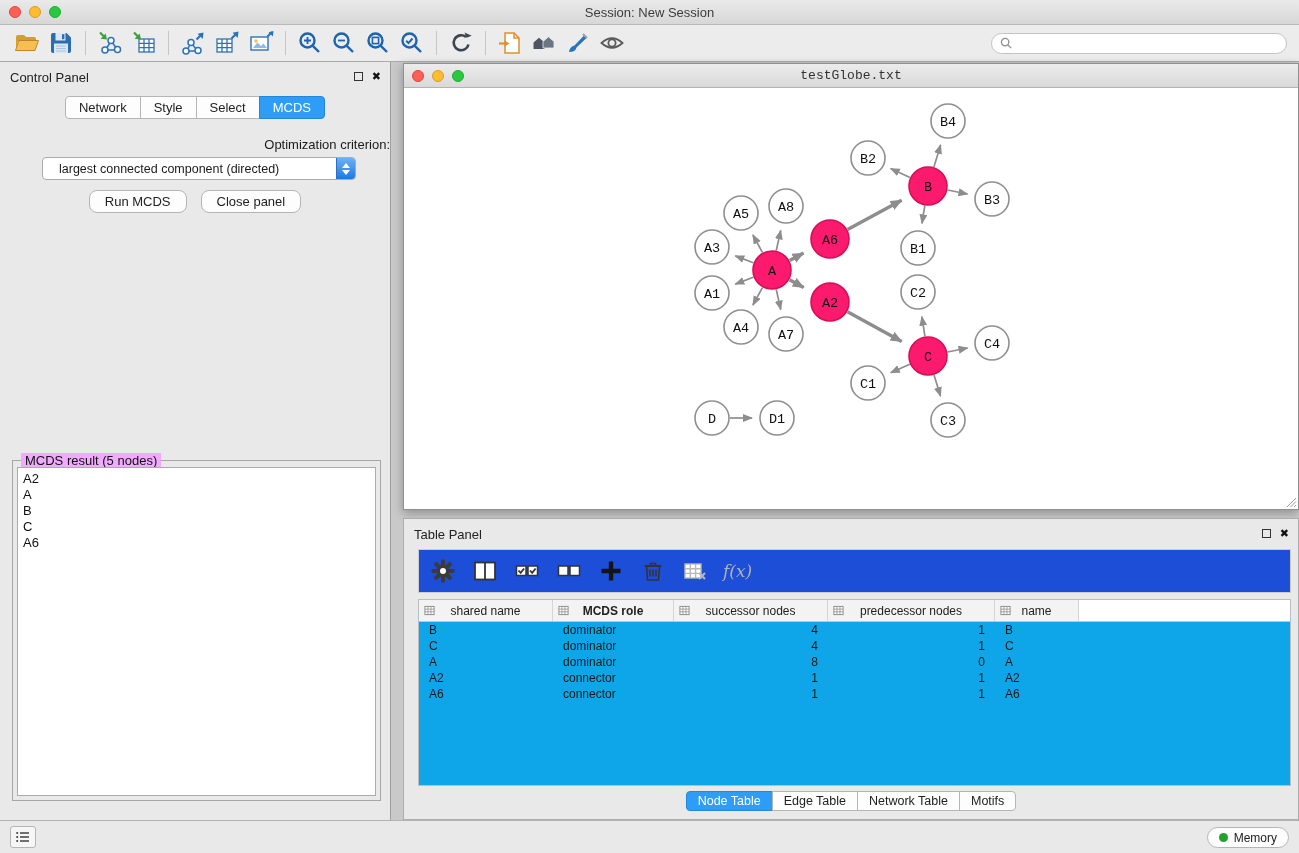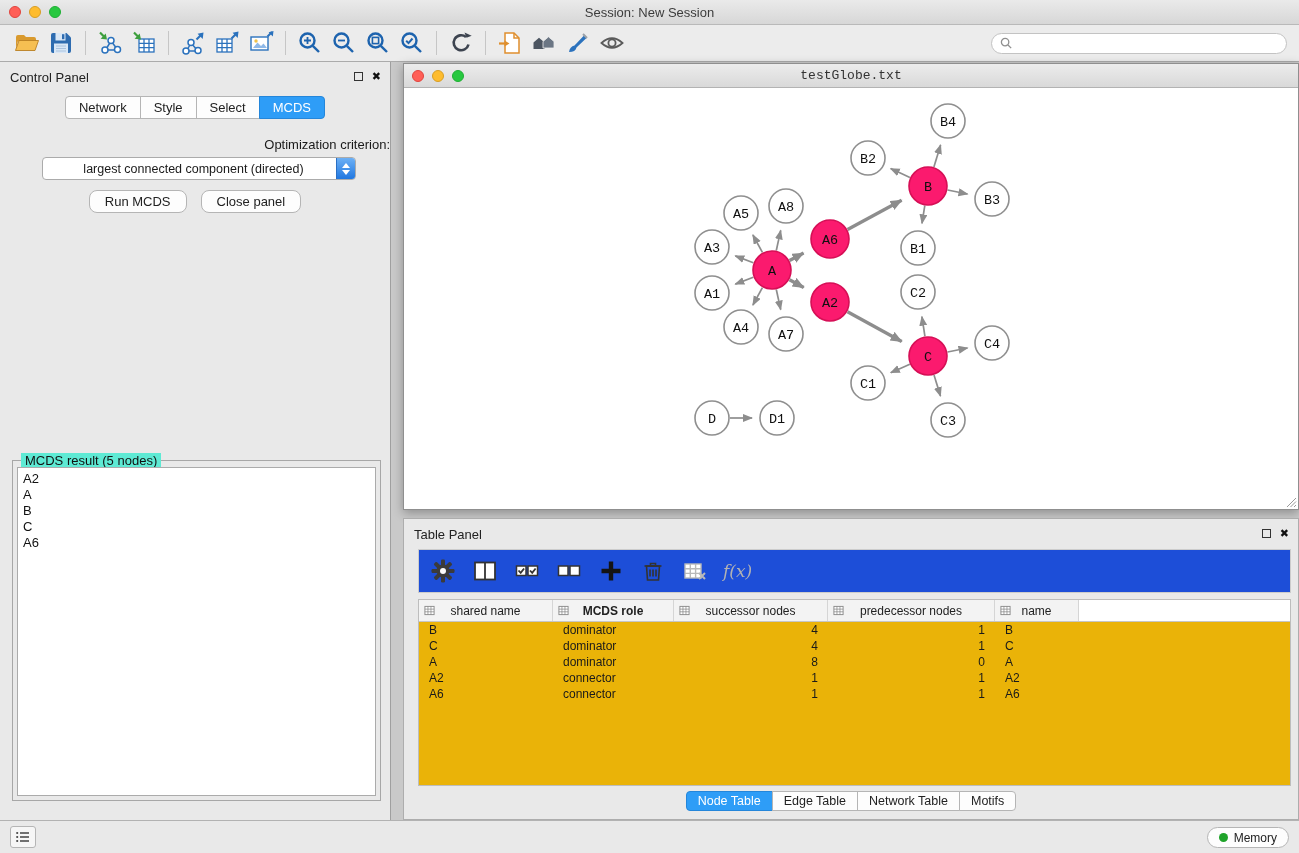--- a/index.html
+++ b/index.html
@@ -30,47 +30,47 @@
   .win-btns { position:absolute; top:9px; right:9px; display:flex; gap:9px; align-items:center; }
   .float-btn { width:9px; height:9px; border:1.5px solid #333; display:inline-block; background:transparent; }
   .close-btn { font-size:11px; color:#111; line-height:11px; }
   .cp-tabs { position:absolute; top:34px; left:0; right:0; display:flex; justify-content:center; }
   .seg { border:1px solid #b5b5b5; background:#fdfdfd; padding:3px 13px; font-size:13px; margin-left:-1px; color:#222; white-space:nowrap; }
   .seg:first-child { border-radius:4px 0 0 4px; margin-left:0; }
   .seg:last-child { border-radius:0 4px 4px 0; }
   .seg.active { background:#2e9df7; border-color:#2486da; color:#fff; }
   .opt-label { position:absolute; top:75px; left:0; right:0; text-align:right; font-size:13px; }
   .dropdown { position:absolute; top:95px; left:42px; width:314px; height:23px; background:#fff; border:1px solid #ababab; border-radius:4px; display:flex; align-items:center; overflow:hidden; }
-  .dropdown .value { flex:1; padding-left:8px; font-size:12.5px; white-space:nowrap; overflow:hidden;text-align:center; }
+  .dropdown .value { flex:1; padding-left:16px; font-size:12.5px; white-space:nowrap; overflow:hidden; }
   .stepper { width:19px; height:100%; background:linear-gradient(#6cb0f5,#2077e0); display:flex; flex-direction:column; align-items:center; justify-content:center; gap:2px; border-left:1px solid #2a6fc4; }
   .stepper .up { width:0; height:0; border-left:4px solid transparent; border-right:4px solid transparent; border-bottom:5px solid #fff; }
   .stepper .down { width:0; height:0; border-left:4px solid transparent; border-right:4px solid transparent; border-top:5px solid #fff; }
   .cp-buttons { position:absolute; top:128px; left:0; right:0; display:flex; justify-content:center; gap:14px; }
   .btn { background:#fdfdfd; border:1px solid #b5b5b5; border-radius:8px; padding:3px 15px; font-size:13px; color:#222; }
   .result-box { position:absolute; left:12px; right:9px; top:398px; bottom:19px; border:1px solid #a7a7a7; }
-  .result-legend { position:absolute; top:-8px; left:8px; background:#5eead4; padding:0 4px; font-size:13px; color:#111; }
+  .result-legend { position:absolute; top:-8px; left:8px; background:#f0abfc; padding:0 4px; font-size:13px; color:#111; }
   .result-list { position:absolute; left:4px; right:4px; top:6px; bottom:4px; background:#fff; border:1px solid #ababab; overflow:auto; padding:3px 5px; }
   .result-item { font-size:13px; line-height:16px; color:#111; }
 
   
   .right-region { position:absolute; top:62px; left:391px; width:908px; height:758px; background:#c9c9c9; }
   .network-window { position:absolute; top:1px; left:12px; width:896px; height:447px; border:1px solid #8f8f8f; background:#fff; box-shadow:0 3px 10px rgba(0,0,0,.3);font-family:Liberation Mono, monospace; }
   .nw-titlebar { height:24px; background:linear-gradient(#ececec,#d9d9d9); border-bottom:1px solid #b3b3b3; position:relative; }
   .nw-titlebar .lights { top:6px; left:8px; }
   .nw-title { text-align:center; line-height:24px; font-size:13px; color:#333; }
   .net-content { position:relative; height:421px; background:#fff; }
   .net-content svg.canvas { display:block; width:100%; height:100%; }
   .grip { position:absolute; right:1px; bottom:1px; }
 
   
   .table-panel { position:absolute; left:12px; top:456px; width:896px; height:302px; background:#e9e9e9; border:1px solid #adadad; }
   .tp-toolbar { position:absolute; top:30px; left:14px; right:7px; height:44px; background:#1d4ed8; border:1px solid #cccccc; display:flex; align-items:center; gap:14px; padding:0 10px; }
   .tp-toolbar .tbtn { width:28px; }
   .fx { font-family:"DejaVu Serif","Liberation Serif",serif; font-style:italic; font-size:17px; color:#b3b3b3; background:none; border:none; }
-  .tablebox { position:absolute; top:80px; left:14px; right:7px; height:187px; background:#eab308; border:1px solid #bdbdbd; overflow:hidden; }
+  .tablebox { position:absolute; top:80px; left:14px; right:7px; height:187px; background:#0ea5e9; border:1px solid #bdbdbd; overflow:hidden; }
   .thead { display:flex; height:22px; border-bottom:1px solid #c6c6c6; background:#fff; }
   .th { position:relative; display:flex; align-items:center; justify-content:center; font-size:12px; color:#222; border-right:1px solid #d5d5d5; background:#f3f3f3; }
   .th .colicon { position:absolute; left:5px; top:5px; }
   .collabel { pointer-events:none; }
   .tr { display:flex; height:16px; align-items:center; }
   .td { font-size:12px; padding:0 10px; white-space:nowrap; overflow:hidden; }
   .tp-tabs { position:absolute; top:272px; left:0; right:0; display:flex; justify-content:center; }
   .tp-tabs .seg { padding:2px 11px; font-size:12.5px; }
 
   

